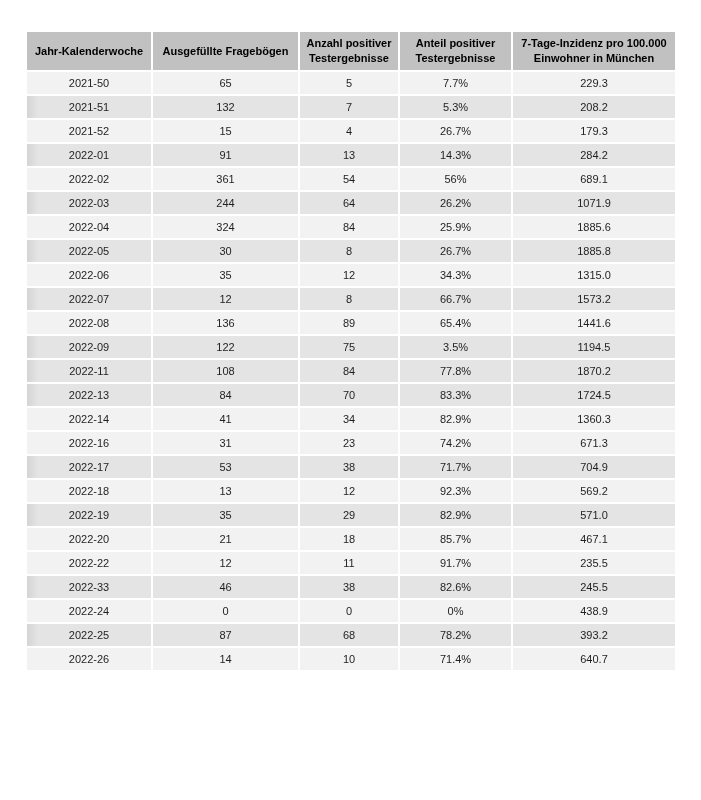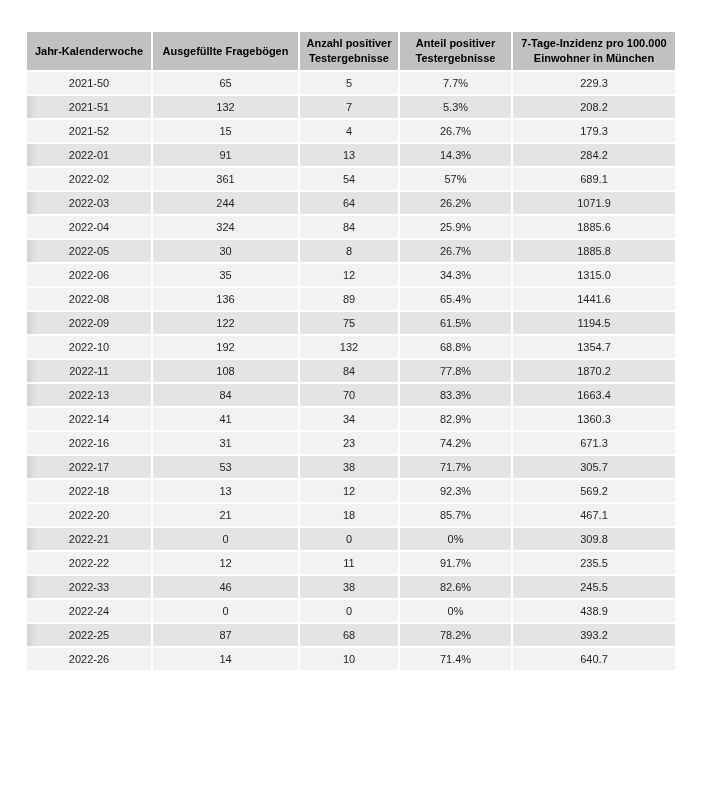--- a/index.html
+++ b/index.html
@@ -104,21 +104,21 @@
       <td>2022-01</td>
       <td>91</td>
       <td>13</td>
       <td>14.3%</td>
       <td>284.2</td>
     </tr>
         <tr class="light">
       <td>2022-02</td>
       <td>361</td>
       <td>54</td>
-      <td>57%</td>
+      <td>56%</td>
       <td>689.1</td>
     </tr>
         <tr class="dark">
       <td>2022-03</td>
       <td>244</td>
       <td>64</td>
       <td>26.2%</td>
       <td>1071.9</td>
     </tr>
         <tr class="light">
@@ -135,96 +135,96 @@
       <td>26.7%</td>
       <td>1885.8</td>
     </tr>
         <tr class="light">
       <td>2022-06</td>
       <td>35</td>
       <td>12</td>
       <td>34.3%</td>
       <td>1315.0</td>
     </tr>
+        <tr class="dark">
+      <td>2022-07</td>
+      <td>12</td>
+      <td>8</td>
+      <td>66.7%</td>
+      <td>1573.2</td>
+    </tr>
         <tr class="light">
       <td>2022-08</td>
       <td>136</td>
       <td>89</td>
       <td>65.4%</td>
       <td>1441.6</td>
     </tr>
         <tr class="dark">
       <td>2022-09</td>
       <td>122</td>
       <td>75</td>
-      <td>61.5%</td>
+      <td>3.5%</td>
       <td>1194.5</td>
-    </tr>
-        <tr class="light">
-      <td>2022-10</td>
-      <td>192</td>
-      <td>132</td>
-      <td>68.8%</td>
-      <td>1354.7</td>
     </tr>
         <tr class="dark">
       <td>2022-11</td>
       <td>108</td>
       <td>84</td>
       <td>77.8%</td>
       <td>1870.2</td>
     </tr>
         <tr class="dark">
       <td>2022-13</td>
       <td>84</td>
       <td>70</td>
       <td>83.3%</td>
-      <td>1663.4</td>
+      <td>1724.5</td>
     </tr>
         <tr class="light">
       <td>2022-14</td>
       <td>41</td>
       <td>34</td>
       <td>82.9%</td>
       <td>1360.3</td>
     </tr>
         <tr class="light">
       <td>2022-16</td>
       <td>31</td>
       <td>23</td>
       <td>74.2%</td>
       <td>671.3</td>
     </tr>
         <tr class="dark">
       <td>2022-17</td>
       <td>53</td>
       <td>38</td>
       <td>71.7%</td>
-      <td>305.7</td>
+      <td>704.9</td>
     </tr>
         <tr class="light">
       <td>2022-18</td>
       <td>13</td>
       <td>12</td>
       <td>92.3%</td>
       <td>569.2</td>
+    </tr>
+        <tr class="dark">
+      <td>2022-19</td>
+      <td>35</td>
+      <td>29</td>
+      <td>82.9%</td>
+      <td>571.0</td>
     </tr>
         <tr class="light">
       <td>2022-20</td>
       <td>21</td>
       <td>18</td>
       <td>85.7%</td>
       <td>467.1</td>
-    </tr>
-        <tr class="dark">
-      <td>2022-21</td>
-      <td>0</td>
-      <td>0</td>
-      <td>0%</td>
-      <td>309.8</td>
     </tr>
         <tr class="light">
       <td>2022-22</td>
       <td>12</td>
       <td>11</td>
       <td>91.7%</td>
       <td>235.5</td>
     </tr>
         <tr class="dark">
       <td>2022-33</td>

